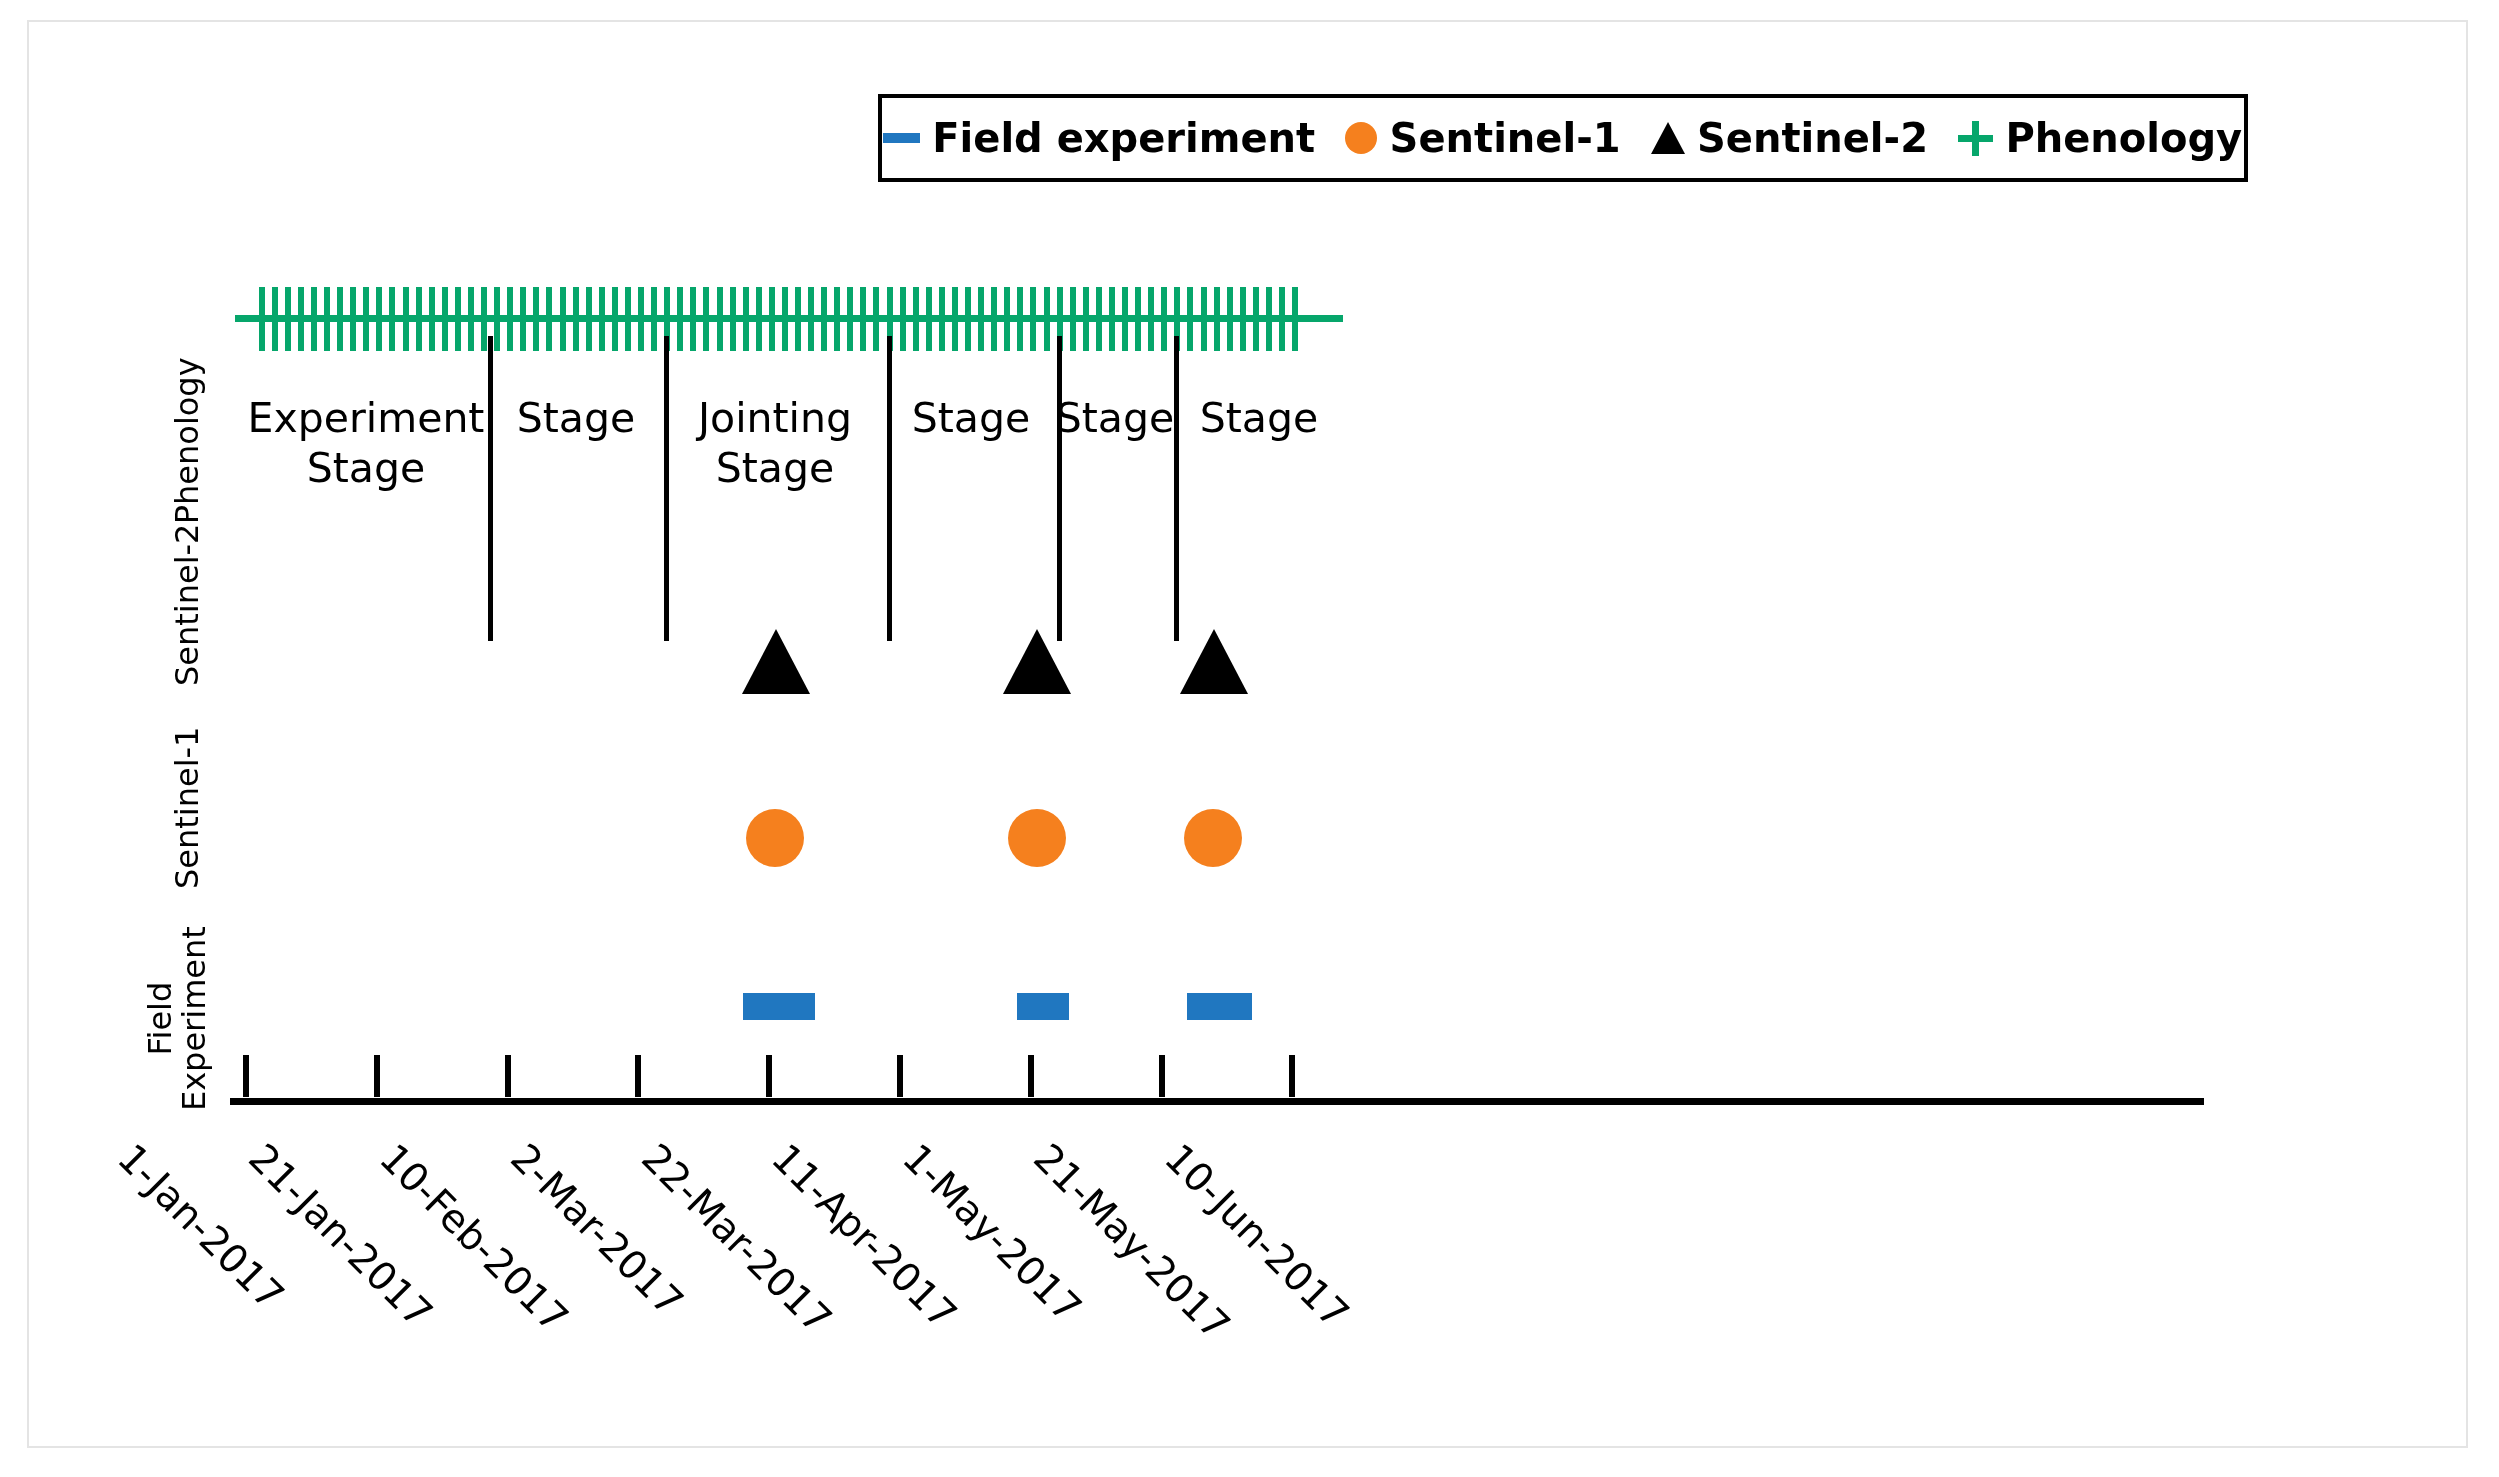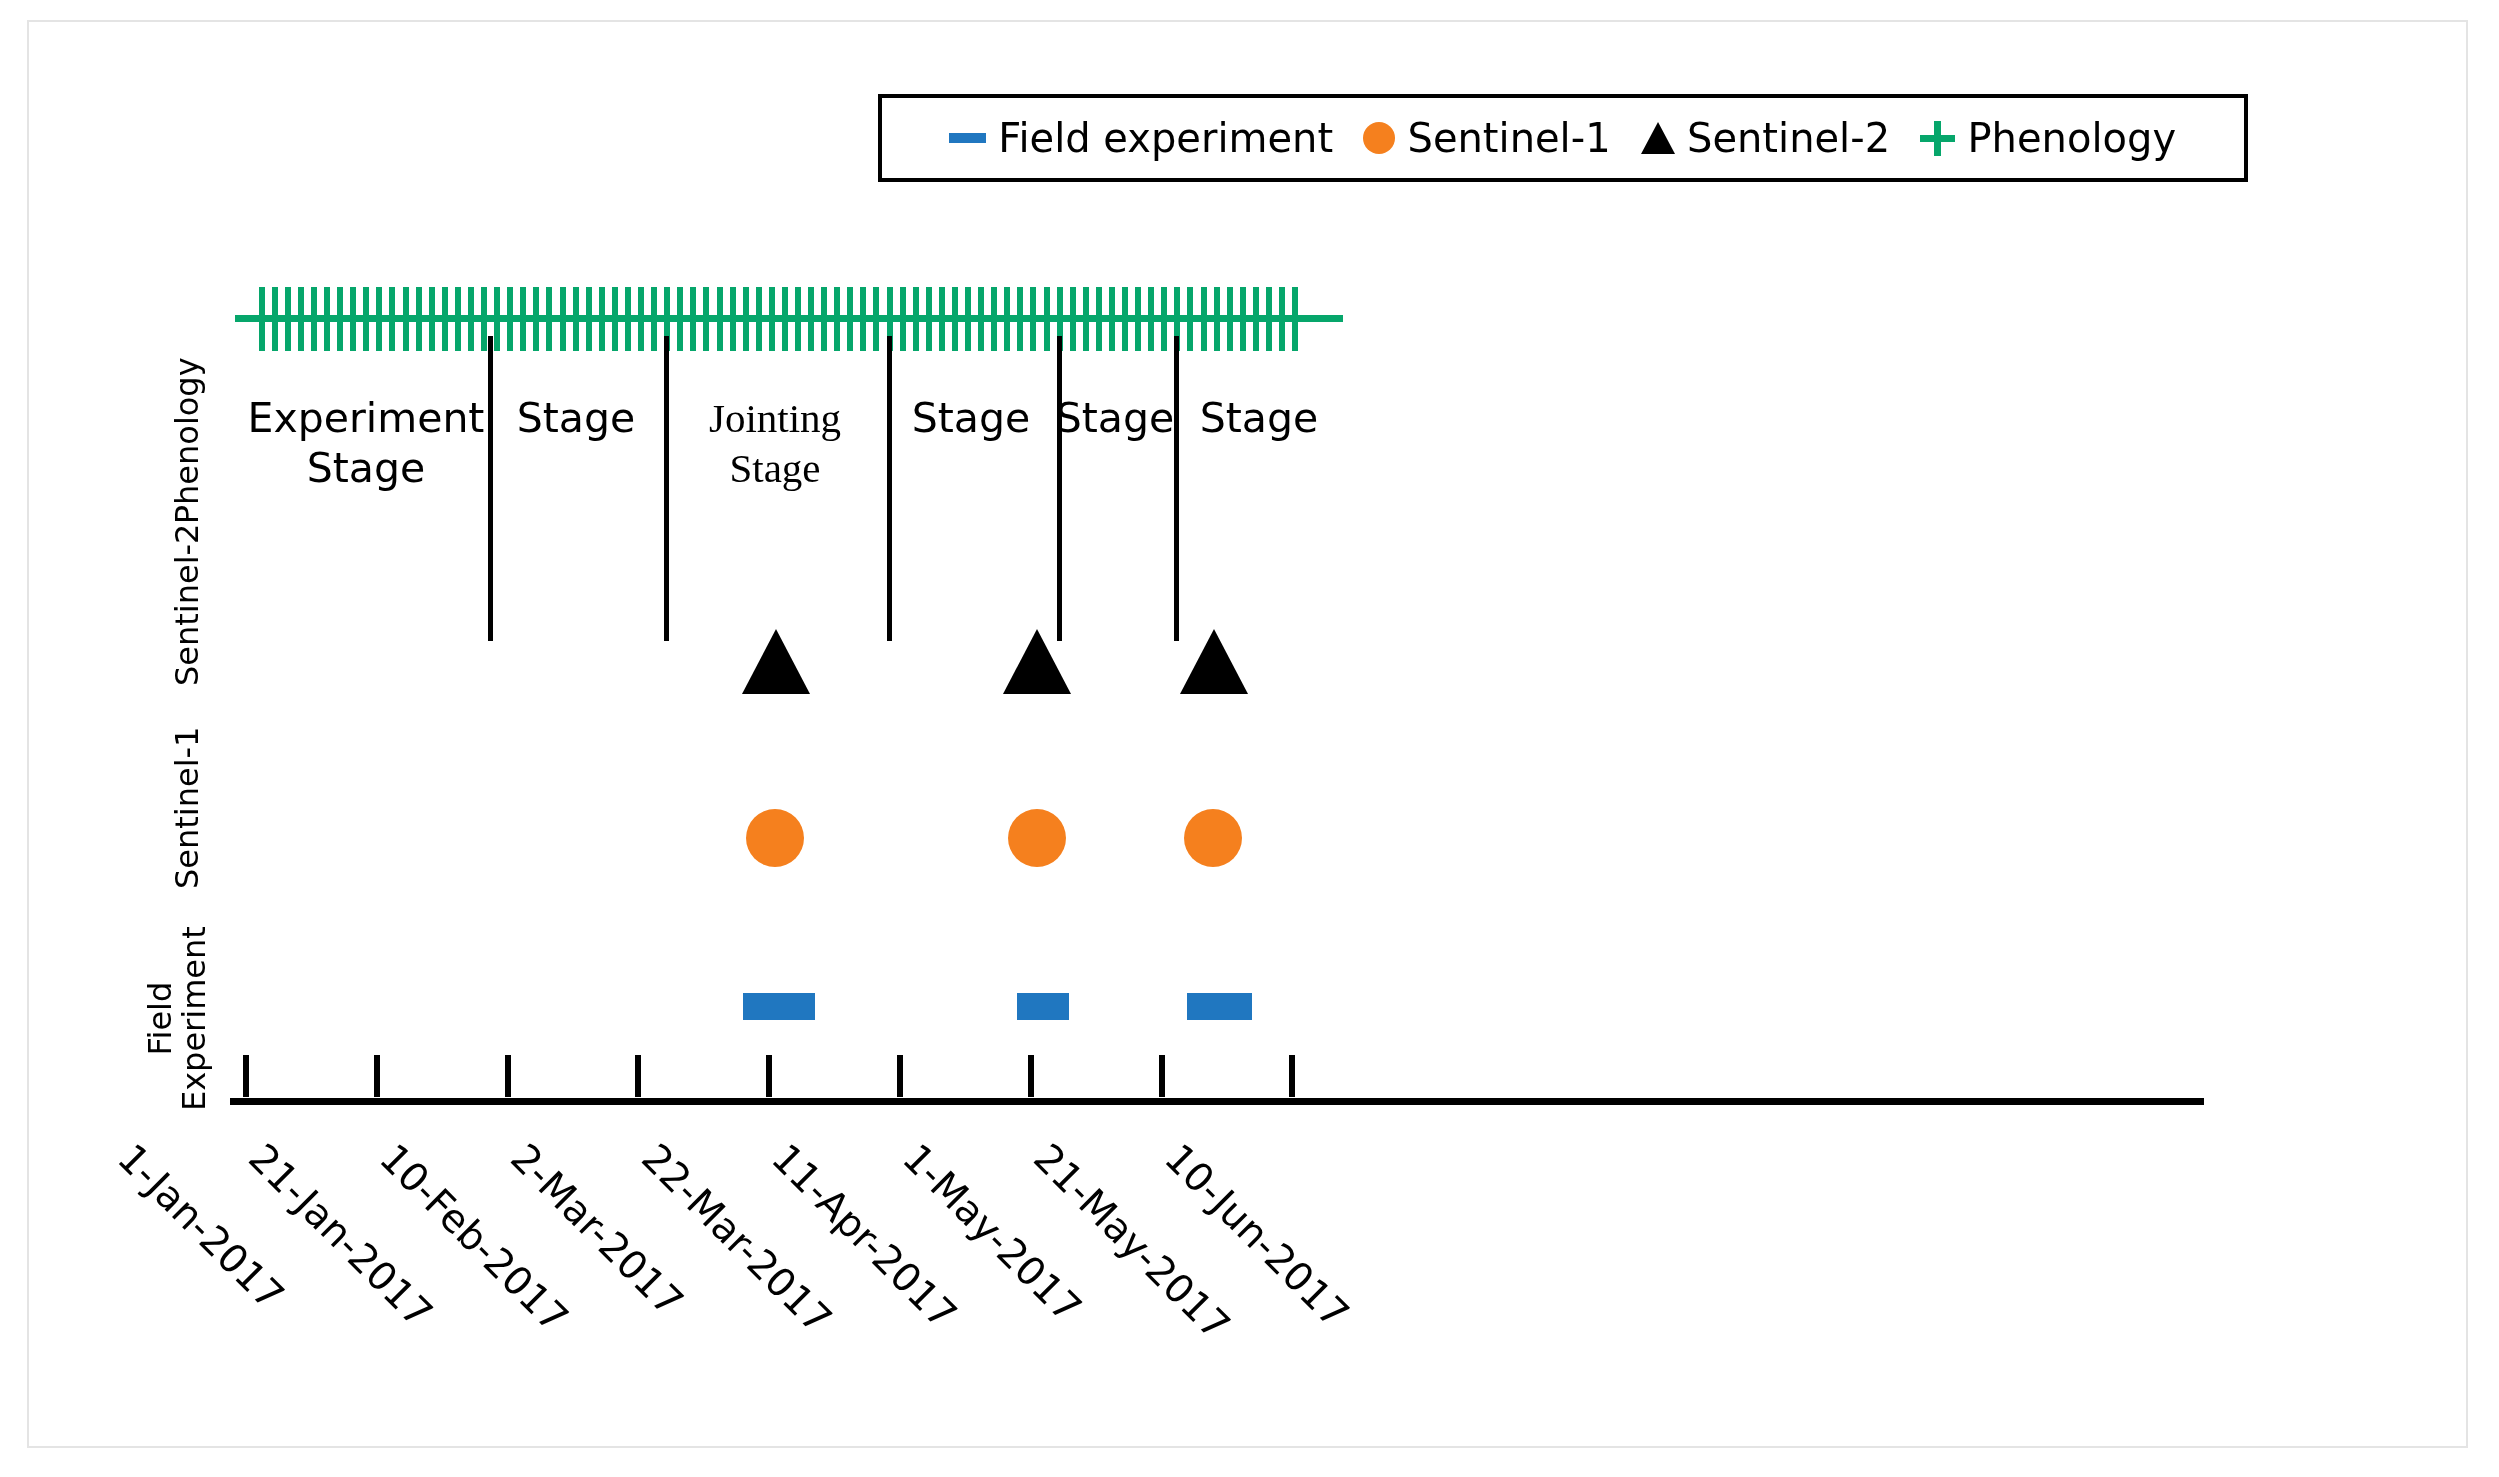--- a/index.html
+++ b/index.html
@@ -34,21 +34,21 @@
     justify-content: center;
     gap: 30px;
   }
   .legend-item {
     display: flex;
     align-items: center;
     gap: 12.4px;
   }
   .legend-label {
     font-size: 40px;
-    font-weight: normal;
+    font-weight: bold;
     color: #000000;
     line-height: 1;
     white-space: nowrap;
   }
   .lg-dash {
     width: 37px; height: 9.7px;
     background: #2077C0;
     display: block;
   }
   .lg-circle {
@@ -268,21 +268,21 @@
         <div class="pheno-tick" style="left:1263px;top:265px;height:64px;background:#06A66B;"></div>
         <div class="stage-label" style="left:134px;top:371px;width:407px;">
           <div>Experiment</div>
           <div>Stage</div>
         </div>
         <div class="divider" style="left:459px;top:314px;height:305px;"></div>
         <div class="stage-label" style="left:344px;top:371px;width:407px;">
           <div>Stage</div>
         </div>
         <div class="divider" style="left:635px;top:314px;height:305px;"></div>
-        <div class="stage-label" style="left:543px;top:371px;width:407px;font-family:Liberation Serif, serif;">
+        <div class="stage-label" style="left:543px;top:371px;width:407px;">
           <div>Jointing</div>
           <div>Stage</div>
         </div>
         <div class="divider" style="left:858px;top:314px;height:305px;"></div>
         <div class="stage-label" style="left:739px;top:371px;width:407px;">
           <div>Stage</div>
         </div>
         <div class="divider" style="left:1028px;top:314px;height:305px;"></div>
         <div class="stage-label" style="left:883px;top:371px;width:407px;">
           <div>Stage</div>

